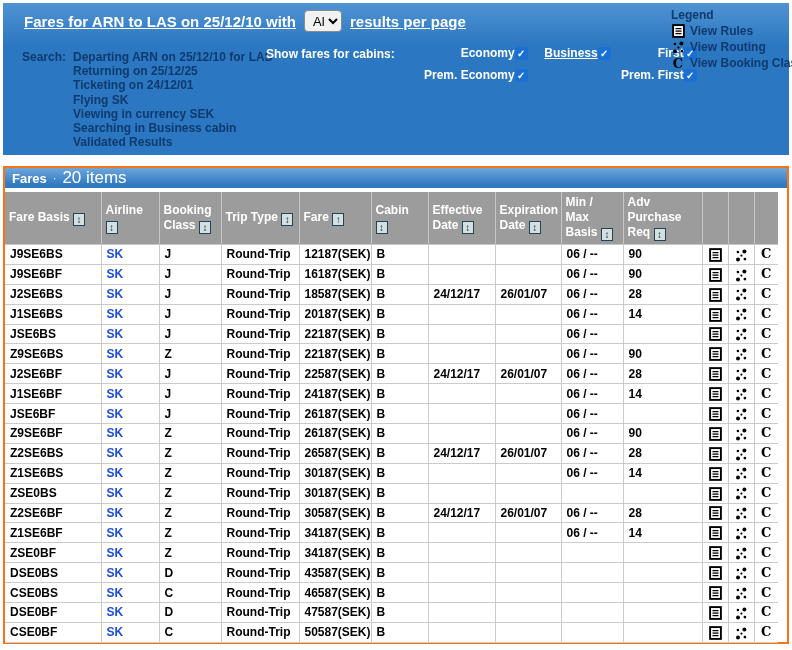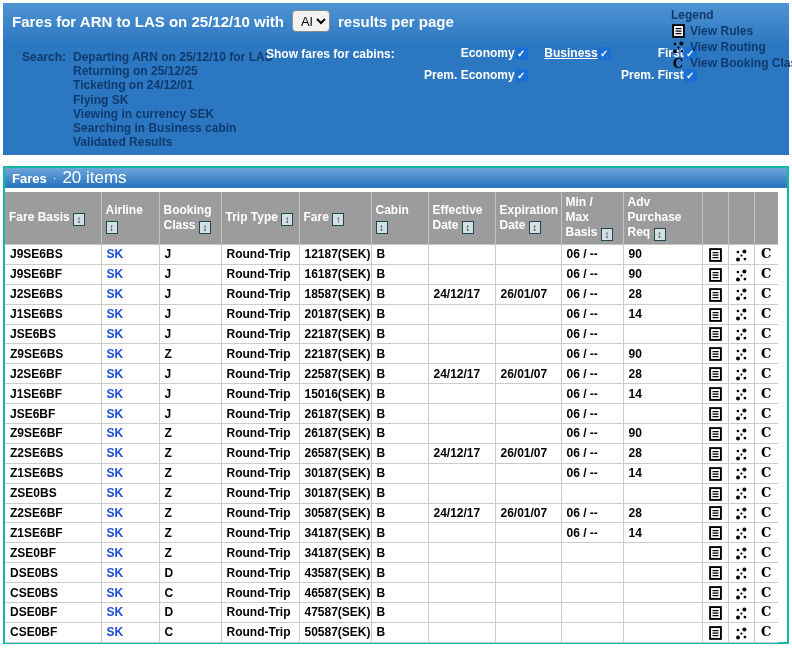--- a/index.html
+++ b/index.html
@@ -5,21 +5,21 @@
   * { margin:0; padding:0; box-sizing:border-box; }
   html,body { background:#fff; }
   body { font-family:"Liberation Sans", sans-serif; }
   .page { position:relative; width:792px; height:650px; background:#fff; overflow:hidden; }
 
   
   .top-panel {
     position:absolute; left:3px; top:3px; width:786px; height:152px;
     background:linear-gradient(180deg,#4f93d3 0%,#2c77c1 28%,#2c77c1 100%);
   }
-  .title-row { display:flex; align-items:center; padding:7px 0 0 9px; color:#fff; font-weight:bold; font-size:15px; }
+  .title-row { display:flex; align-items:center; padding:7px 0 0 21px; color:#fff; font-weight:bold; font-size:15px;text-decoration:underline; }
   .results-select {
     margin:0 8px; width:38px; height:22px; font-size:13px; font-family:"Liberation Sans",sans-serif;
     border-radius:4px; border:1px solid #8a8a8a; background:#f2f2f2; color:#000; padding-left:4px;
   }
   .search-block { position:absolute; left:19px; top:47px; display:flex; gap:7px; color:#0f3a6e; font-size:12px; font-weight:bold; }
   .search-label { white-space:nowrap; }
   .search-lines div { line-height:14.2px; white-space:nowrap; }
 
   .cabins-row { position:absolute; left:263px; top:43px; display:flex; gap:28px; color:#fff; font-size:12px; font-weight:bold; }
   .cabins-label { white-space:nowrap; padding-top:1px; }
@@ -32,21 +32,21 @@
   }
 
   .legend { position:absolute; left:668px; top:5px; color:#0f3a6e; font-size:12px; font-weight:bold; }
   .legend-title { line-height:15px; }
   .legend-item { display:flex; align-items:center; gap:5px; height:16px; white-space:nowrap; }
   .legend-icon { width:14px; display:flex; justify-content:center; align-items:center; }
 
   
   .table-panel {
     position:absolute; left:3px; top:166px; width:786px; height:478px;
-    border:2px solid #14b8a6; background:#fff;
+    border:2px solid #f97316; background:#fff;
   }
   .fares-bar {
     height:20px; background:linear-gradient(180deg,#6ea6da 0%,#2f79c1 85%);
     color:#fff; display:flex; align-items:center; padding-left:7px; gap:6px;
   }
   .fares-title { font-size:13px; font-weight:bold; }
   .fares-sep { font-size:11px; }
   .fares-count { font-size:17px; }
   .table-wrap { margin-top:4px; }
   table { border-collapse:collapse; table-layout:fixed; width:773px; }
@@ -375,21 +375,21 @@
                   <circle cx="3" cy="10.4" r="2" fill="#000"></circle>
                   <circle cx="9.9" cy="10.1" r="1.4" fill="#000"></circle>
                 </svg></td>
               <td class="icon-cell"><span class="c-glyph">C</span></td>
             </tr>
             <tr>
               <td>J1SE6BF</td>
               <td><span class="airline-link">SK</span></td>
               <td>J</td>
               <td>Round-Trip</td>
-              <td>15016(SEK)</td>
+              <td>24187(SEK)</td>
               <td>B</td>
               <td></td>
               <td></td>
               <td>06 / --</td>
               <td>14</td>
               <td class="icon-cell"><svg width="13" height="14" viewBox="0 0 13 14">
                   <rect x="1.1" y="1.1" width="10.8" height="11.8" fill="#fff" stroke="#000" stroke-width="1.9"></rect>
                   <line x1="3.5" y1="4.6" x2="9.5" y2="4.6" stroke="#000" stroke-width="1.3"></line>
                   <line x1="3.5" y1="7.1" x2="9.5" y2="7.1" stroke="#000" stroke-width="1.3"></line>
                   <line x1="3.5" y1="9.6" x2="9.5" y2="9.6" stroke="#000" stroke-width="1.3"></line>

